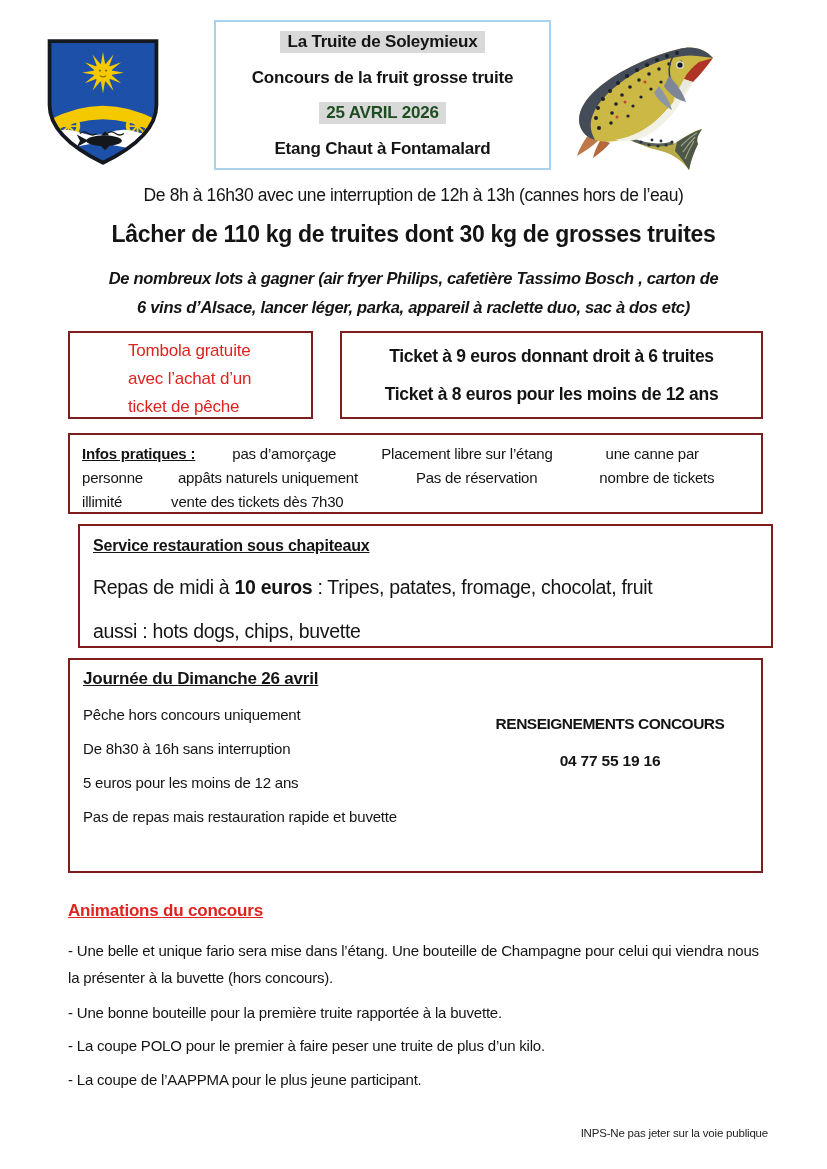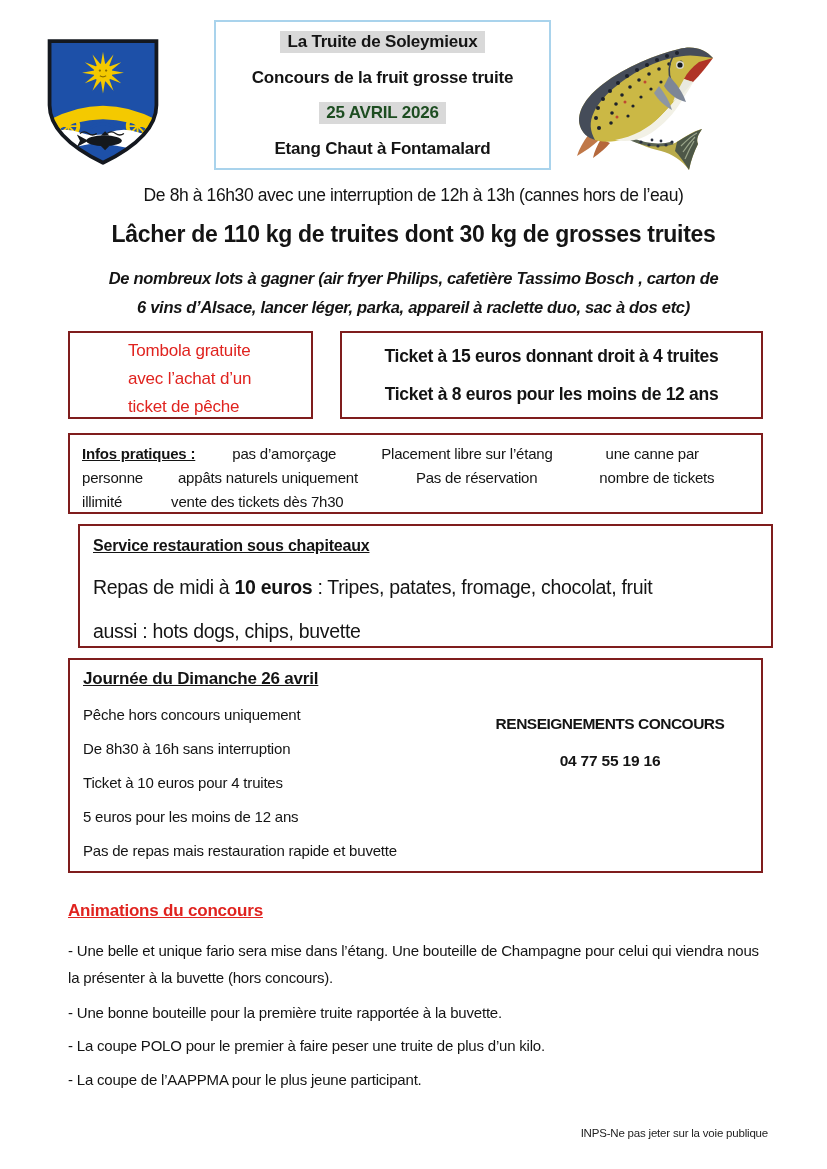--- a/index.html
+++ b/index.html
@@ -211,21 +211,21 @@
     <div>6 vins d’Alsace, lancer léger, parka, appareil à raclette duo, sac à dos etc)</div>
   </div>
 
   <div class="box tombola">
     <div>Tombola gratuite</div>
     <div>avec l’achat d’un</div>
     <div>ticket de pêche</div>
   </div>
 
   <div class="box tickets">
-    <div>Ticket à 15 euros donnant droit à 4 truites</div>
+    <div>Ticket à 9 euros donnant droit à 6 truites</div>
     <div>Ticket à 8 euros pour les moins de 12 ans</div>
   </div>
 
   <div class="box infos">
     <div>
       <span class="lbl">Infos pratiques :</span><span style="margin-left:37px">pas d’amorçage</span><span style="margin-left:45px">Placement libre sur l’étang</span><span style="margin-left:53px">une canne par</span>
     </div>
     <div>
       <span>personne</span><span style="margin-left:35px">appâts naturels uniquement</span><span style="margin-left:58px">Pas de réservation</span><span style="margin-left:62px">nombre de tickets</span>
     </div>
@@ -237,21 +237,20 @@
   <div class="box service">
     <div class="stitle">Service restauration sous chapiteaux</div>
     <div class="meal"><span>Repas de midi à </span><b>10 euros</b><span> : Tripes, patates, fromage, chocolat, fruit</span></div>
     <div class="meal">aussi : hots dogs, chips, buvette</div>
   </div>
 
   <div class="box sunday">
     <div class="stitle2">Journée du Dimanche 26 avril</div>
     <div class="sline">Pêche hors concours uniquement</div>
     <div class="sline">De 8h30 à 16h sans interruption</div>
-    <div class="sline">Ticket à 10 euros pour 4 truites</div>
     <div class="sline">5 euros pour les moins de 12 ans</div>
     <div class="sline">Pas de repas mais restauration rapide et buvette</div>
     <div class="contact">
       <div class="ctitle">RENSEIGNEMENTS CONCOURS</div>
       <div class="cphone">04 77 55 19 16</div>
     </div>
   </div>
 
   <div class="anim-title">Animations du concours</div>
   <p class="anim anim1">- Une belle et unique fario sera mise dans l’étang.  Une bouteille de Champagne pour celui qui viendra nous la présenter à la buvette (hors concours).</p>

